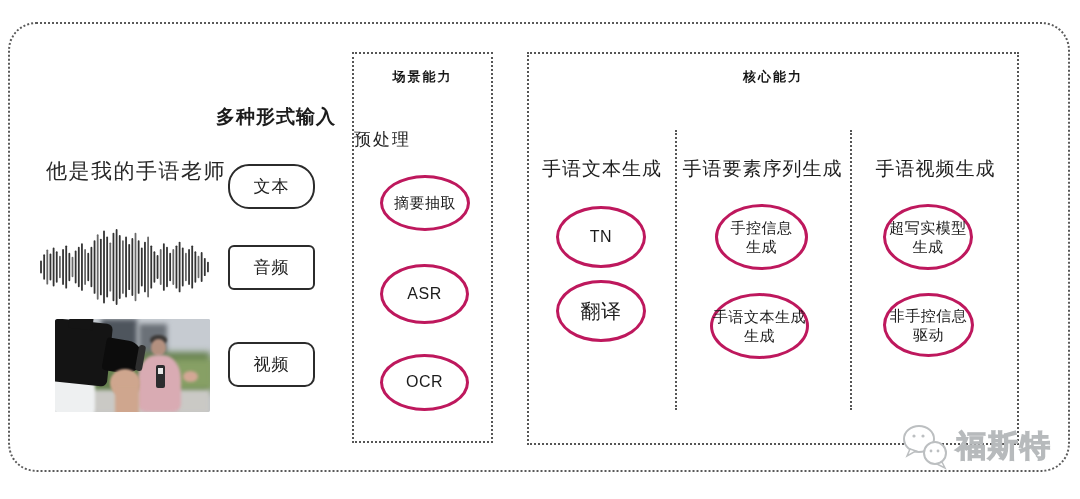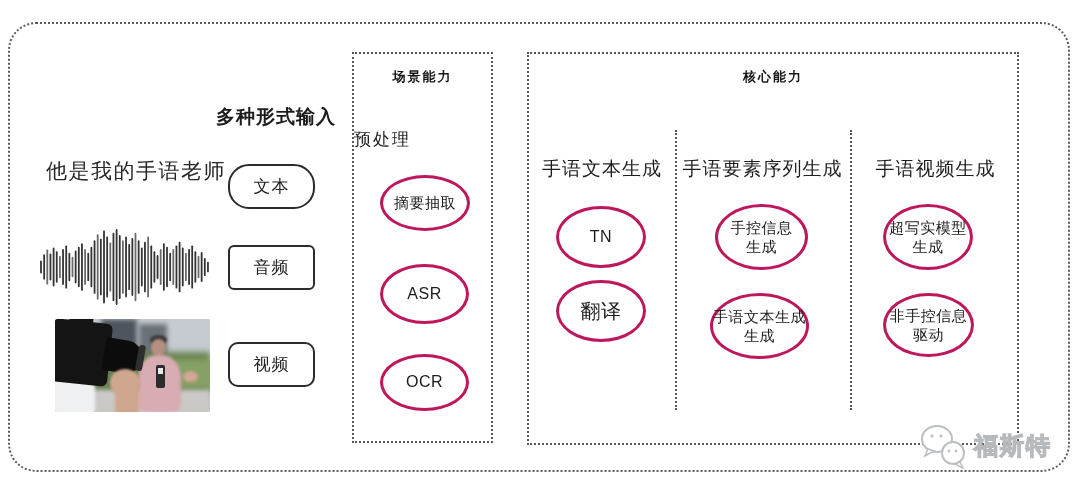--- a/index.html
+++ b/index.html
@@ -114,21 +114,21 @@
   .ov-nonmanual { left:181px; top:239px; width:99px; height:66px; }
   .ov-hyper     { left:354px; top:150px; width:90px; height:66px; }
   .ov-drive     { left:354px; top:239px; width:91px; height:64px; }
 
   
   .watermark {
     position:absolute; right:28px; top:422px;
     display:flex; align-items:center; gap:4px;
   }
   .wm-text {
-    font-size:24px; font-weight:bold; letter-spacing:2px;
+    font-size:30px; font-weight:bold; letter-spacing:2px;
     color:#e3e5e6; -webkit-text-stroke:1.2px #b7babc;
   }
 </style>
 </head>
 <body>
 
 <div class="canvas">
 
   <div class="outer-frame"></div>
 

